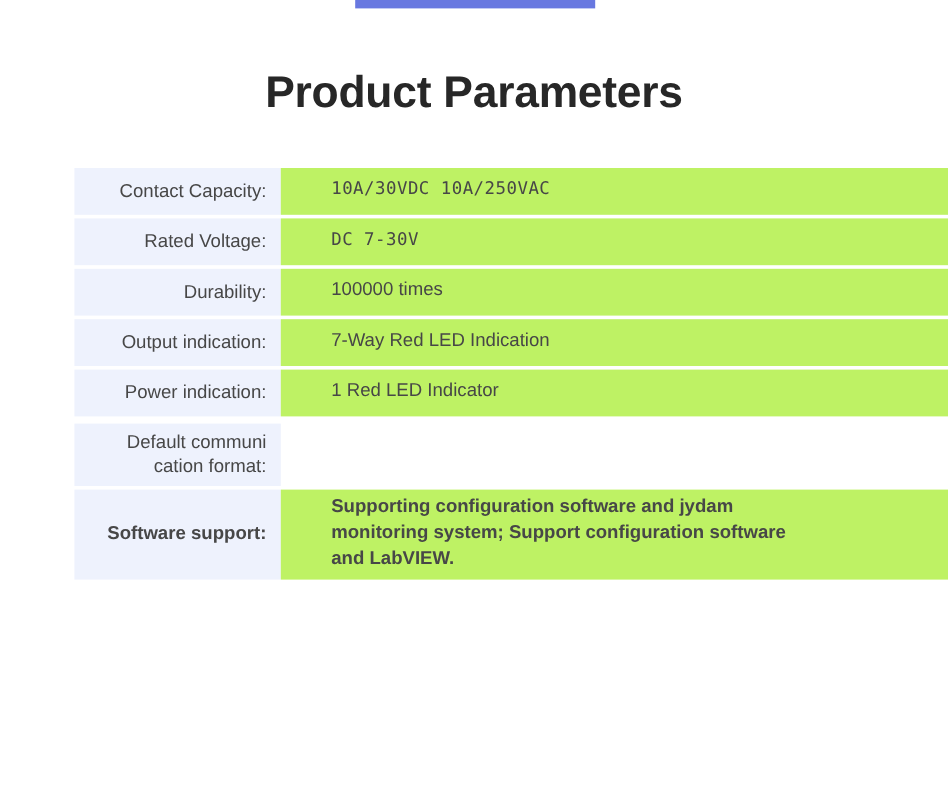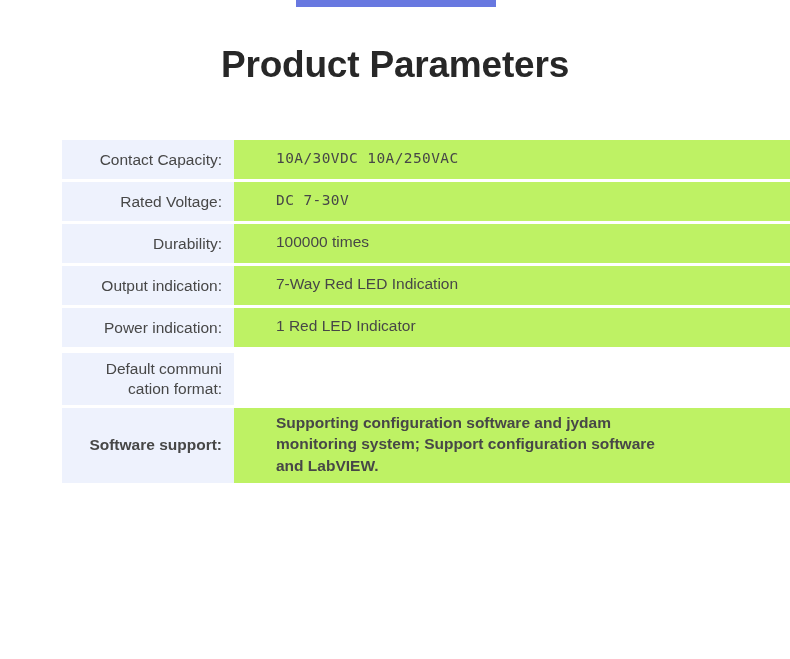--- a/index.html
+++ b/index.html
@@ -30,21 +30,21 @@
     background: #6878e0;
   }
 
   
   #page-title {
     text-align: center;
     font-size: 37px;
     font-weight: bold;
     color: #272727;
     letter-spacing: -0.2px;
-    margin: 0;
+    margin: 12px;
     padding-top: 39px;
     padding-bottom: 0;
     line-height: 1.05;
     font-stretch: condensed;
   }
 
   
   #params-table {
     position: absolute;
     left: 62px;

